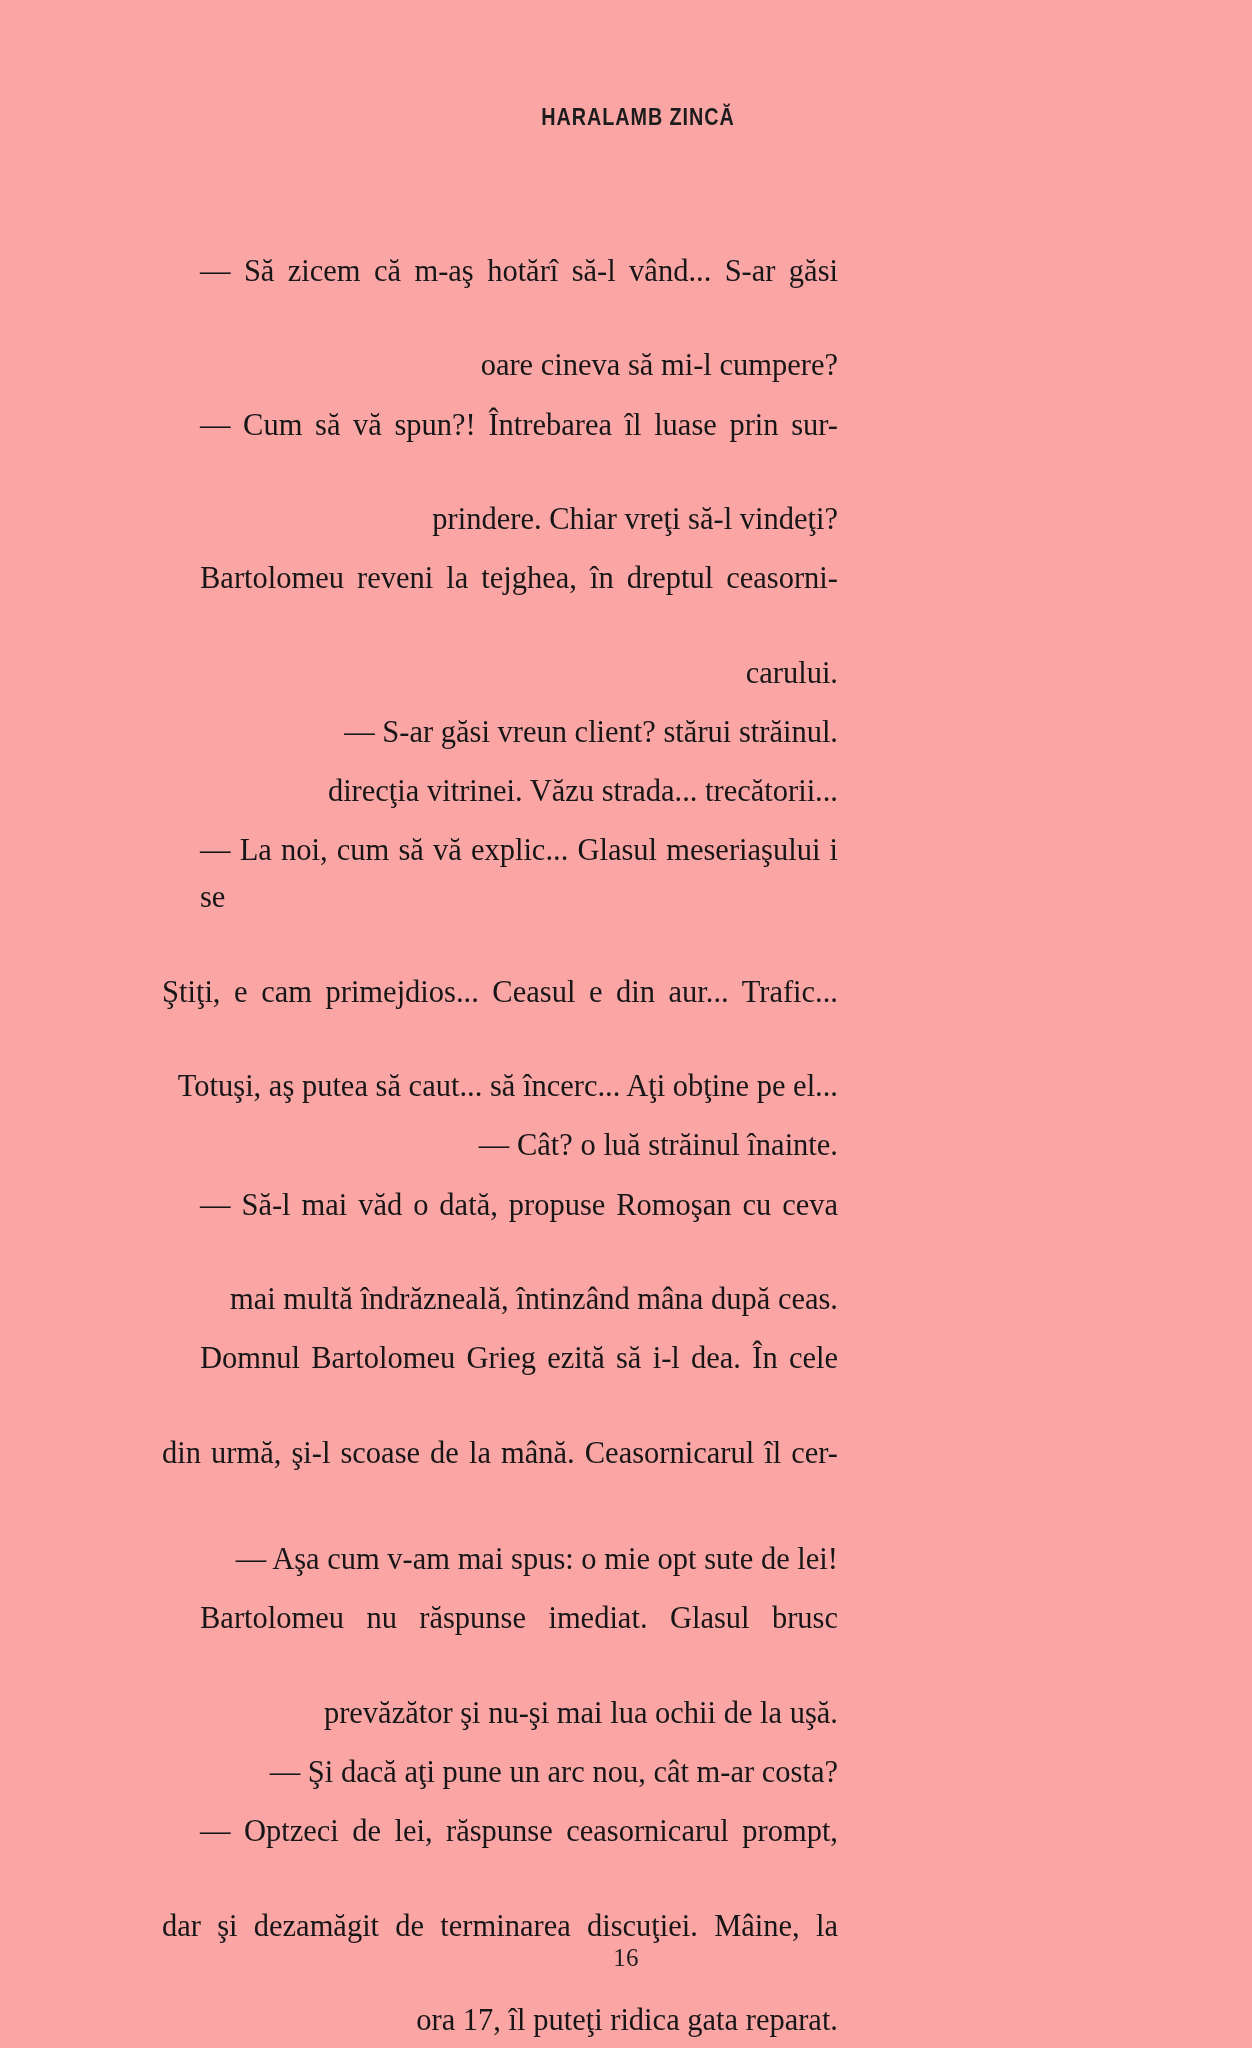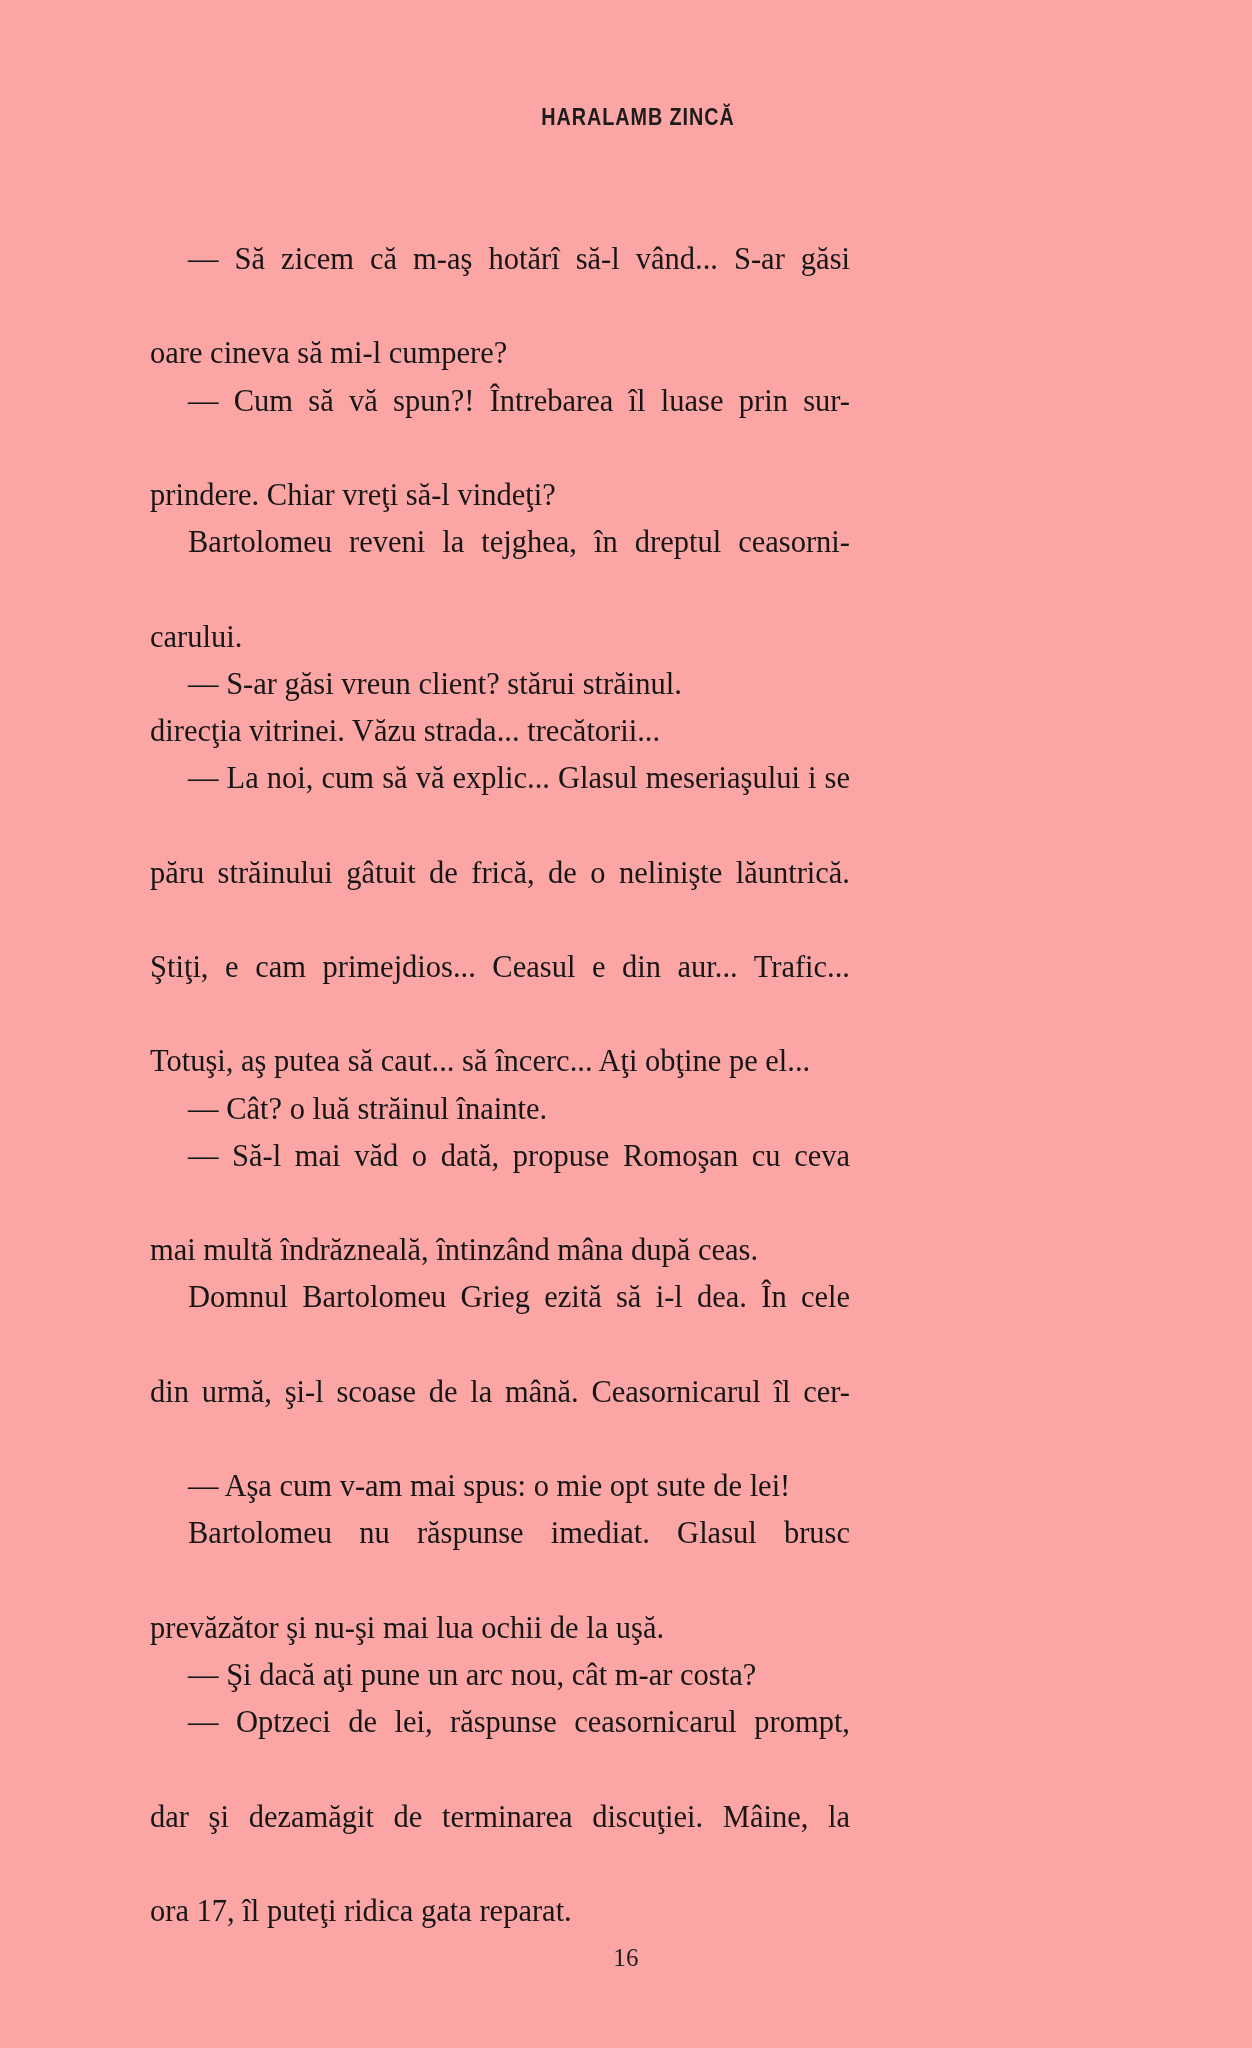--- a/index.html
+++ b/index.html
@@ -46,39 +46,39 @@
     top: 236px;
     width: 700px;
     font-size: 30.5px;
     line-height: 47.2px;
     text-align: justify;
     text-justify: inter-word;
     color: #161616;
   }
 
   
-  .para { margin: 0; }
+  .para { margin: 12px; }
 
   .ln {
     display: block;
     text-align: justify;
     white-space: pre-wrap;
   }
   
   .ln.just {
     text-align: justify;
   }
   .ln.just::after {
     content: "";
     display: inline-block;
     width: 100%;
     height: 0;
   }
   
-  .ln.last { text-align: left; }
+  .ln.last { text-align: right; }
   .ln.last::after { content: none; }
 
   .indent { padding-left: 38px; }
 
   
   .folio {
     position: absolute;
     bottom: 76px;
     left: 0;
     right: 0;
@@ -115,21 +115,20 @@
     <div class="para">
       <span class="ln last indent">— S-ar găsi vreun client? stărui străinul.</span>
     </div>
 
     <div class="para">
       <span class="ln last">direcţia vitrinei. Văzu strada... trecătorii...</span>
     </div>
 
     <div class="para">
       <span class="ln just indent">— La noi, cum să vă explic... Glasul meseriaşului i se</span>
-      <span class="ln just">păru străinului gâtuit de frică, de o nelinişte lăuntrică.</span>
       <span class="ln just">Ştiţi, e cam primejdios... Ceasul e din aur... Trafic...</span>
       <span class="ln last">Totuşi, aş putea să caut... să încerc... Aţi obţine pe el...</span>
     </div>
 
     <div class="para">
       <span class="ln last indent">— Cât? o luă străinul înainte.</span>
     </div>
 
     <div class="para">
       <span class="ln just indent">— Să-l mai văd o dată, propuse Romoşan cu ceva</span>

